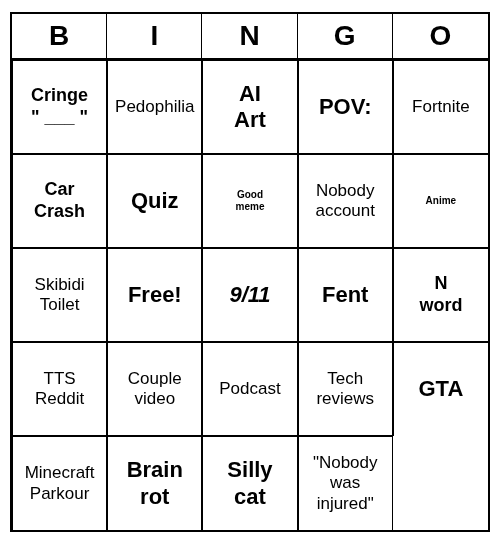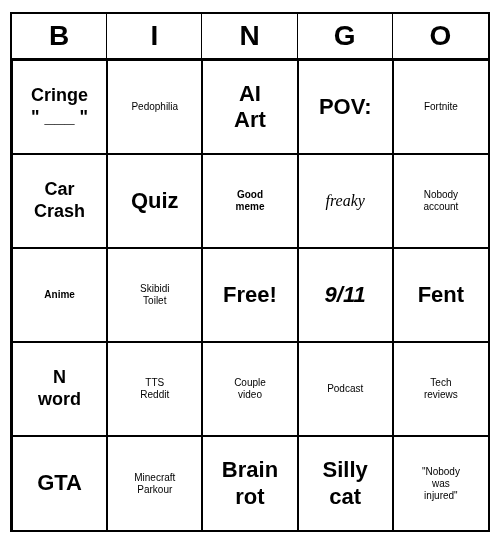--- a/index.html
+++ b/index.html
@@ -72,21 +72,21 @@
     .cell-text.medium {
       font-size: 10px;
       font-weight: bold;
     }
     .cell-text.italic-fancy {
       font-style: italic;
       font-family: Georgia, serif;
       font-size: 16px;
     }
     .cell-text.small {
-      font-size: 10px;
+      font-size: 17px;
     }
   </style>
 </head>
 <body>
 
 <div class="bingo-card">
   <div class="bingo-header">
   <div class="bingo-header-cell">B</div>
       <div class="bingo-header-cell">I</div>
       <div class="bingo-header-cell">N</div>
@@ -114,23 +114,20 @@
       <div class="bingo-cell">
         <span class="cell-text large" style="white-space: pre-line;">Car
 Crash</span>
       </div>
       <div class="bingo-cell">
         <span class="cell-text xl" style="white-space: pre-line;">Quiz</span>
       </div>
       <div class="bingo-cell">
         <span class="cell-text medium" style="white-space: pre-line;">Good
 meme</span>
-      </div>
-      <div class="bingo-cell">
-        <span class="cell-text italic-fancy" style="white-space: pre-line;">freaky</span>
       </div>
       <div class="bingo-cell">
         <span class="cell-text small" style="white-space: pre-line;">Nobody
 account</span>
       </div>
       <div class="bingo-cell">
         <span class="cell-text medium" style="white-space: pre-line;">Anime</span>
       </div>
       <div class="bingo-cell">
         <span class="cell-text small" style="white-space: pre-line;">Skibidi

